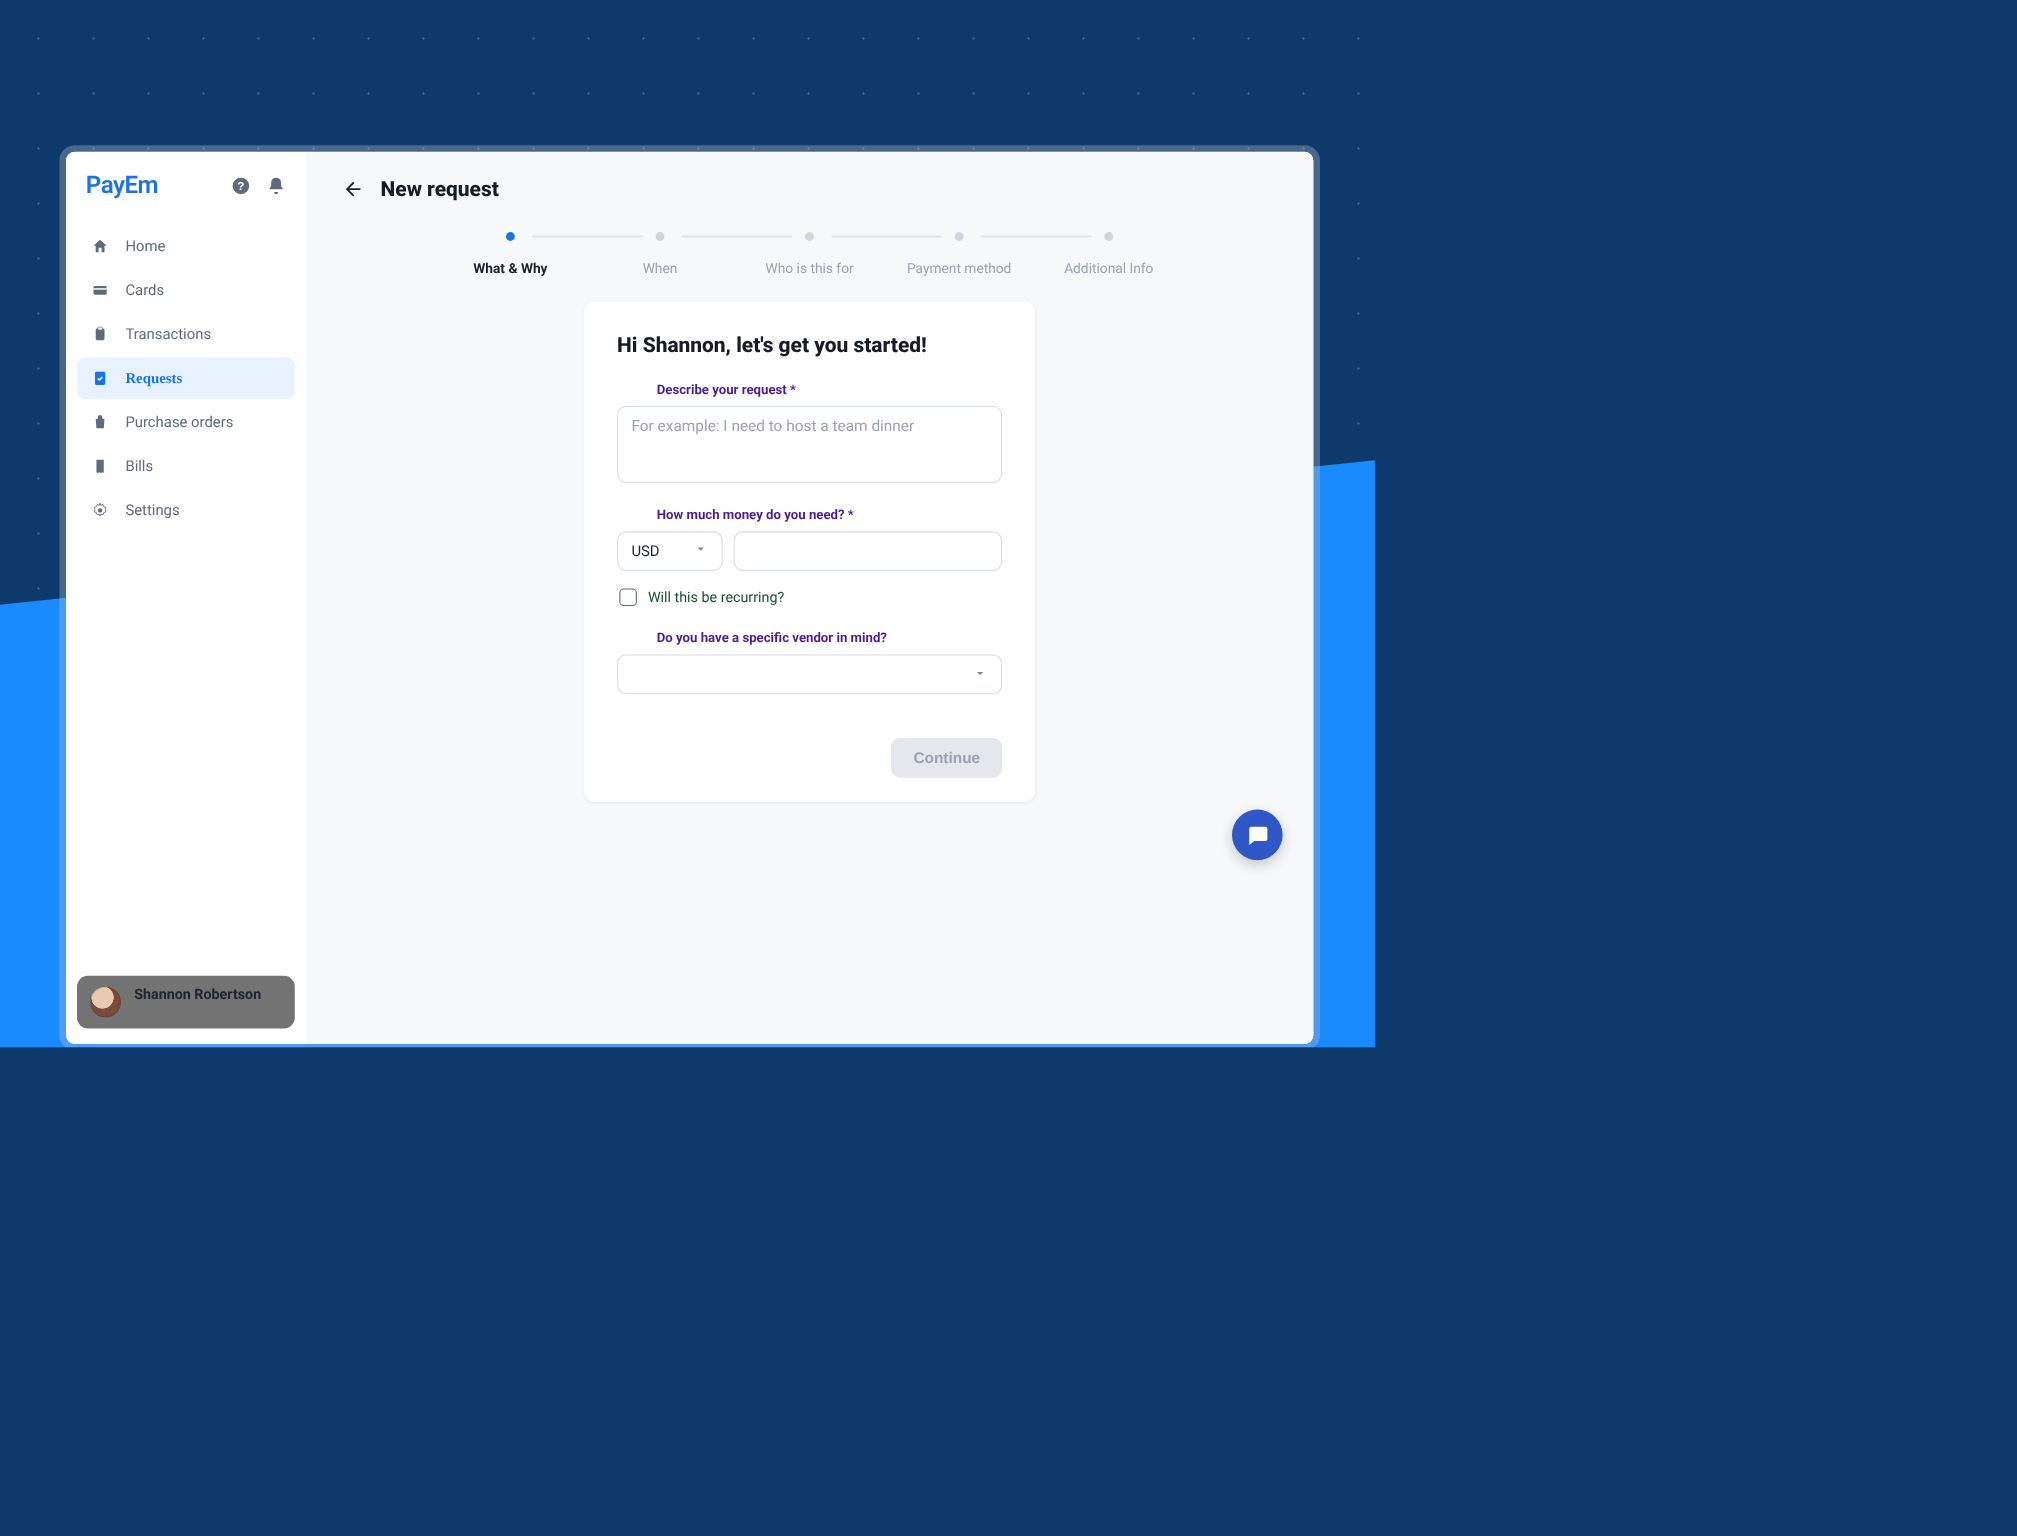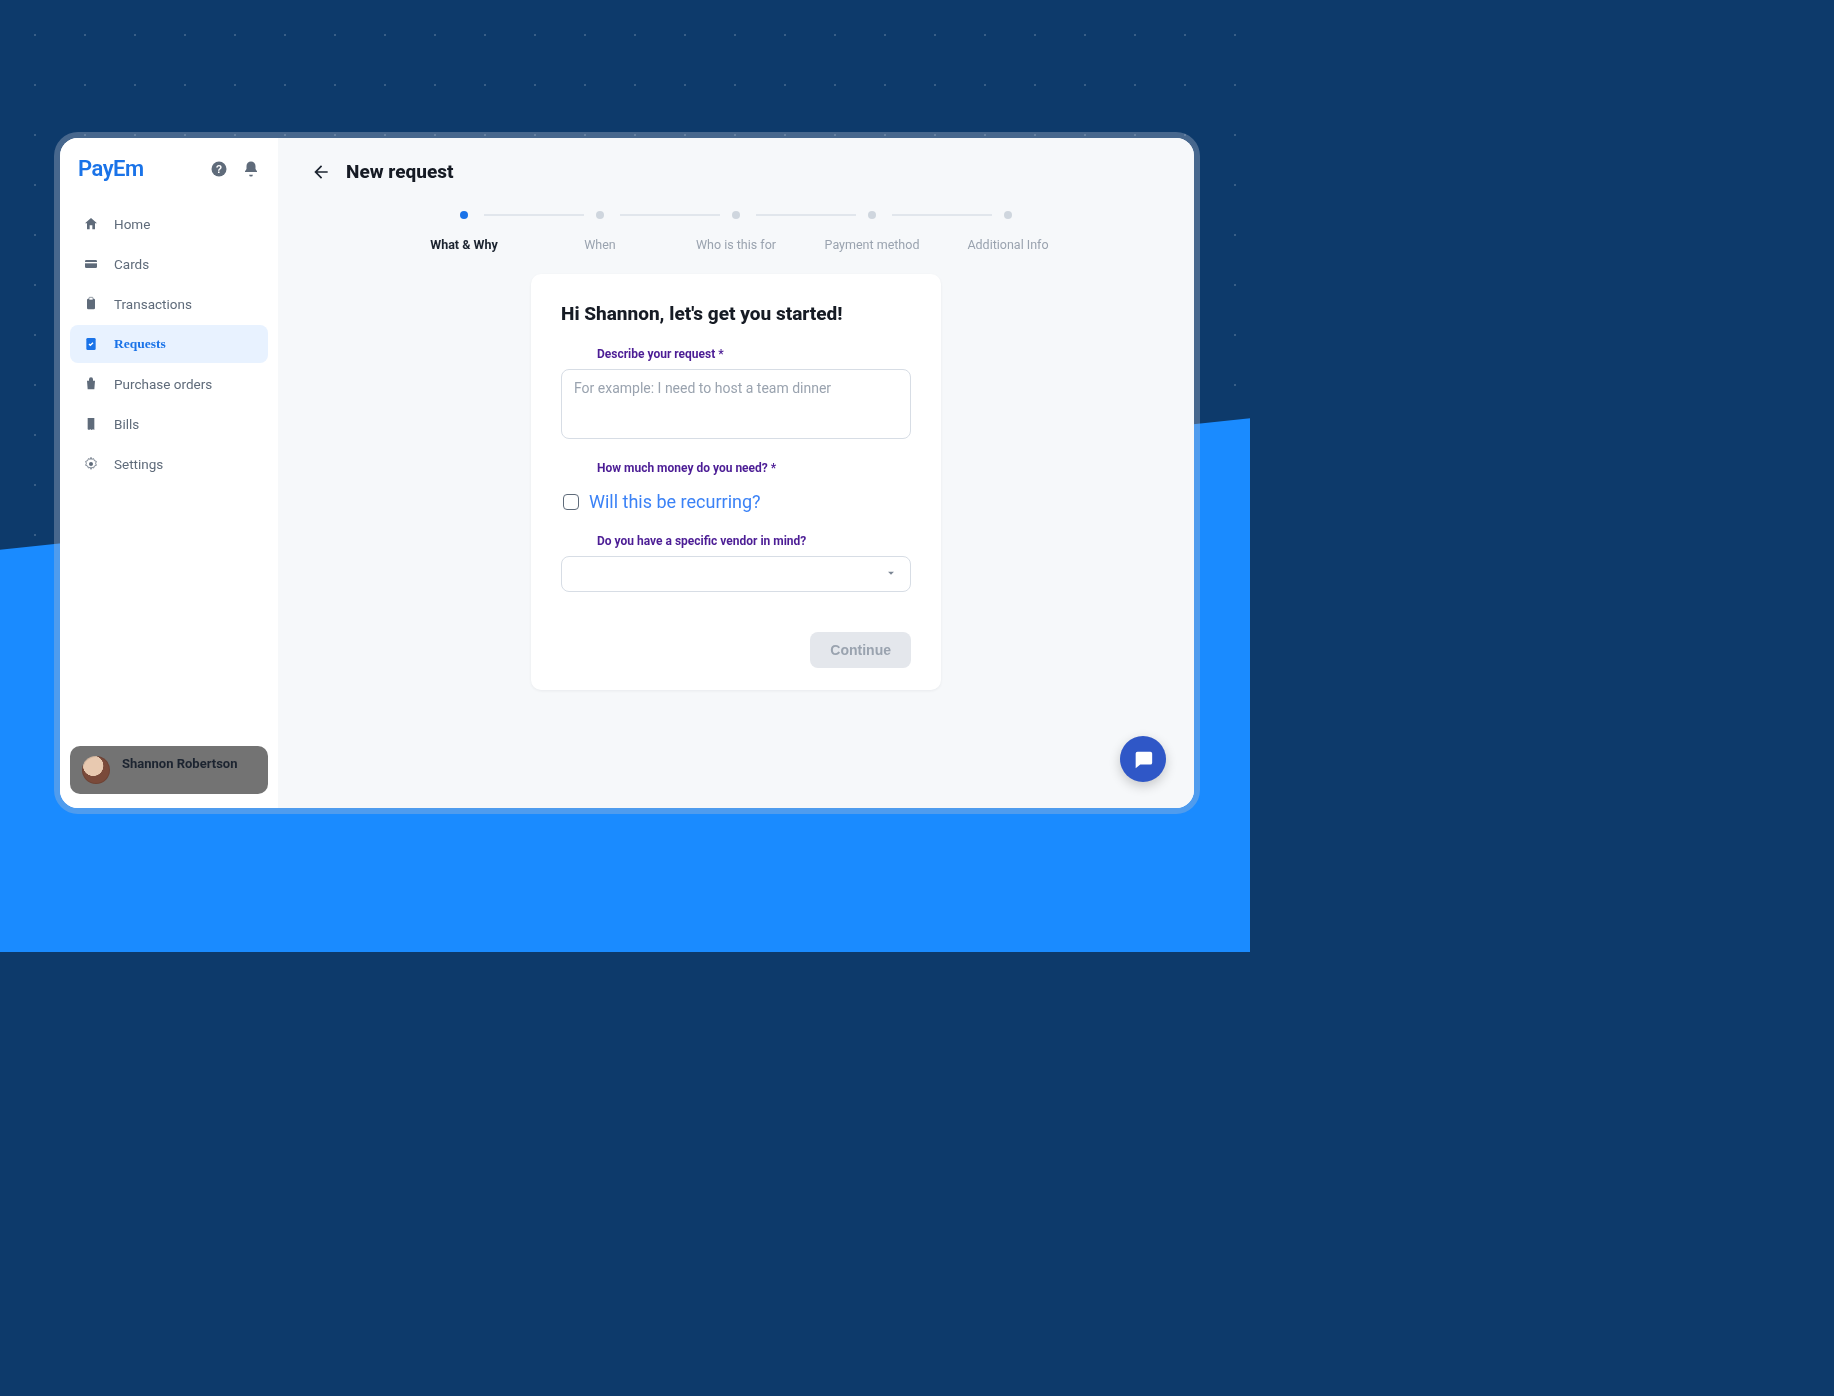--- a/index.html
+++ b/index.html
@@ -24,23 +24,23 @@
     right: -60px; bottom: -60px;
     width: 1400px; height: 600px;
     background: #1a8bff;
     transform: skewY(-6deg);
     transform-origin: bottom right;
   }
   
   .window {
     position: absolute;
     left: 60px; top: 138px;
-    width: 1134px; height: 670px;
+    width: 1134px; height: 811px;
     background: #fff;
-    border-radius: 18px;
+    border-radius: 8px;
     display: flex;
     overflow: hidden;
     box-shadow: 0 0 0 6px rgba(180,190,205,0.35);
   }
   
   .sidebar {
     width: 218px;
     background: #fff;
     display: flex; flex-direction: column;
     padding: 18px 10px 14px 10px;
@@ -115,21 +115,21 @@
     background:#fff;
   }
   .input {
     border:1px solid #d7dde5; border-radius:8px; padding:8px 12px;
     font-size:14px; color:#1c2430; flex:1; background:#fff;
     font-family: inherit;
   }
   .chev { color:#7b8694; }
   .check-row { display:flex; align-items:center; gap:10px; margin-top:8px; padding-left:2px;}
   .checkbox { width:16px; height:16px; border:1.5px solid #5f6b7a; border-radius:4px; cursor:pointer; }
-  .check-label { font-size: 18px; color:#3b82f6; }
+  .check-label { font-size: 13px; color:#14532d; }
   .vendor-select { width:100%; display:flex; align-items:center; justify-content:space-between;
     border:1px solid #d7dde5; border-radius:8px; padding:9px 12px; background:#fff; cursor:pointer; height:36px;}
   .card-footer { display:flex; justify-content:flex-end; margin-top: 18px; }
   .continue-btn {
     background:#e4e7ec; color:#9aa3af; font-weight:700; font-size:14px;
     border:none; border-radius:8px; padding:10px 20px; cursor:not-allowed;
   }
 
   
   .chat-fab {
@@ -273,20 +273,31 @@
     <div class="card">
       <div class="card-title">Hi Shannon, let's get you started!</div>
 
       <div class="field">
         <label class="field-label">Describe your request *</label>
         <textarea class="textarea" placeholder="For example: I need to host a team dinner" style=""></textarea>
       </div>
 
       <div class="field">
         <label class="field-label">How much money do you need? *</label>
+        <div class="money-row">
+          <div class="select">
+            <span>USD</span>
+            <span class="chev">
+              <svg viewBox="0 0 24 24" width="14" height="14">
+                  <path d="M7 10l5 5 5-5z" fill="#7b8694"></path>
+                </svg>
+            </span>
+          </div>
+          <input class="input" type="text" value="" style="">
+        </div>
         <div class="check-row">
           <div class="checkbox"></div>
           <span class="check-label">Will this be recurring?</span>
         </div>
       </div>
 
       <div class="field">
         <label class="field-label">Do you have a specific vendor in mind?</label>
         <div class="vendor-select">
           <span></span>

